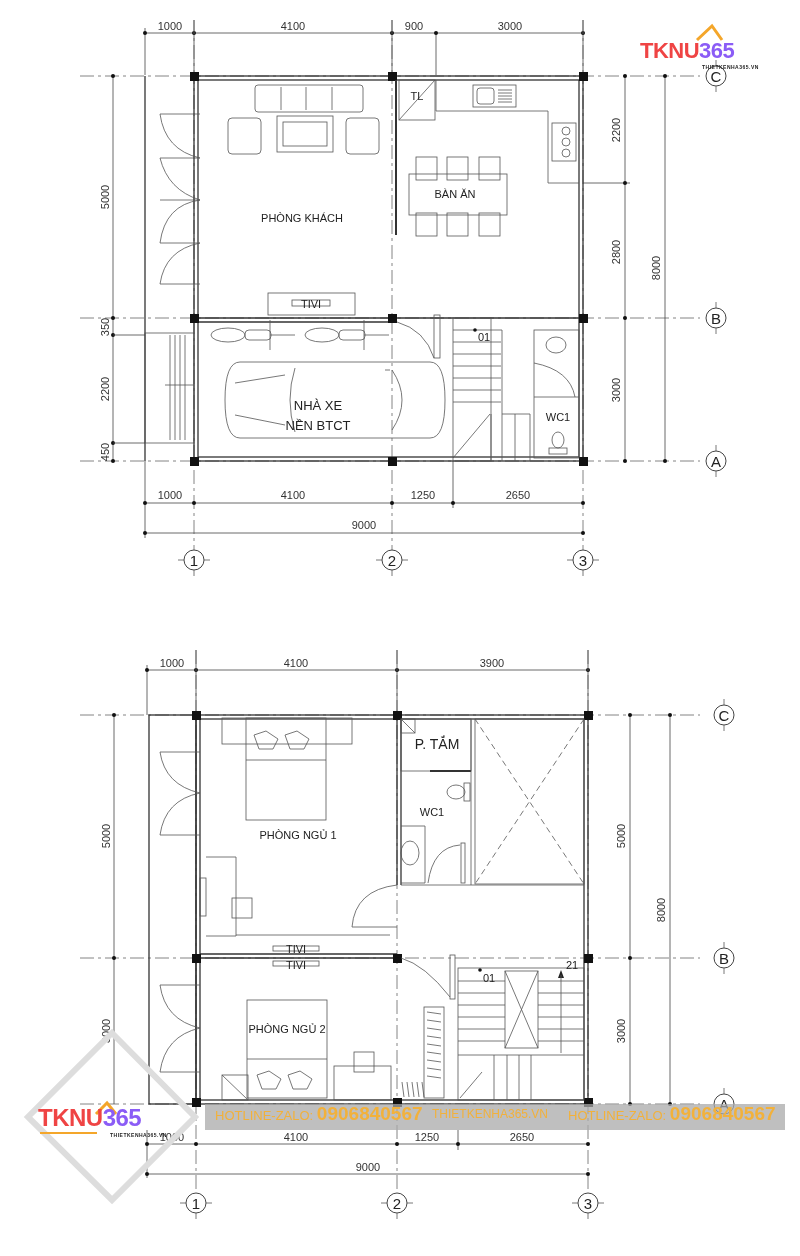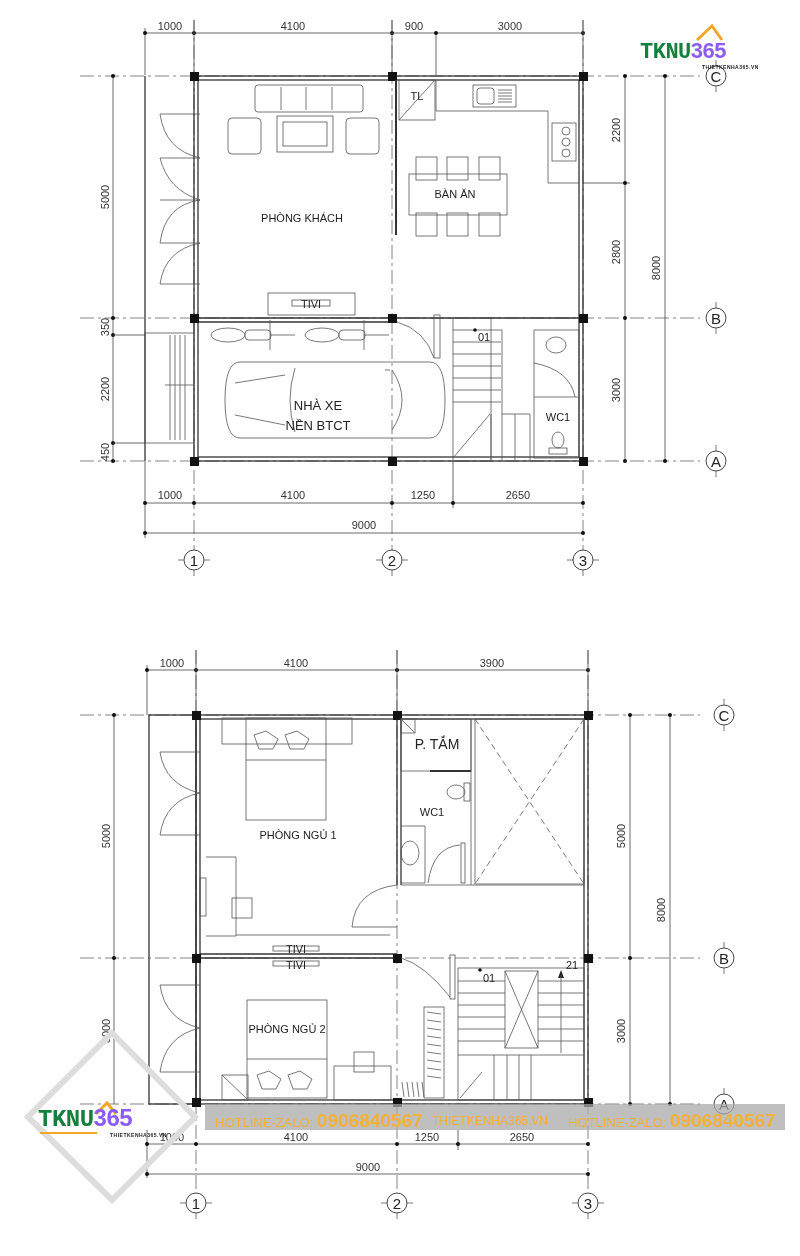--- a/index.html
+++ b/index.html
@@ -8,23 +8,23 @@
   .dim { font-family:"Liberation Sans", sans-serif; font-size:11px; fill:#333; }
   .lbl { font-family:"Liberation Sans", sans-serif; font-size:11px; fill:#222; }
   .lblb { font-family:"Liberation Sans", sans-serif; font-size:14px; fill:#222; }
   .axis { font-family:"Liberation Sans", sans-serif; font-size:15px; fill:#222; }
   .wall { stroke:#333; stroke-width:1.3; fill:none; }
   .thin { stroke:#555; stroke-width:0.8; fill:none; }
   .grid { stroke:#666; stroke-width:0.8; fill:none; stroke-dasharray:14 4 3 4; }
   .dimline { stroke:#444; stroke-width:0.8; fill:none; }
   .col { fill:#111; }
   .watermark-bar { position:absolute; left:205px; top:1104px; width:580px; height:26px; background:rgba(170,170,170,0.75); }
-  .wm-text { position:absolute; top:1104px; height:26px; line-height:34px; color:#f2b13b; font-family:"Liberation Sans", sans-serif; white-space:nowrap; }
+  .wm-text { position:absolute; top:1104px; height:26px; line-height:20px; color:#f2b13b; font-family:"Liberation Sans", sans-serif; white-space:nowrap; }
   .logo { position:absolute; font-family:"Liberation Sans", sans-serif; font-weight:bold; }
-  .logo .tkn { color:#15803d;font-family:Liberation Mono, monospace; }
+  .logo .tkn { color:#ef4444; }
   .logo .num { color:#8b5cf6; }
   .logo .sub { position:absolute; font-size:5px; color:#222; letter-spacing:0.5px; }
 </style>
 </head>
 <body>
 
 <svg width="800" height="1256" viewBox="0 0 800 1256">
 
   <g>
 

